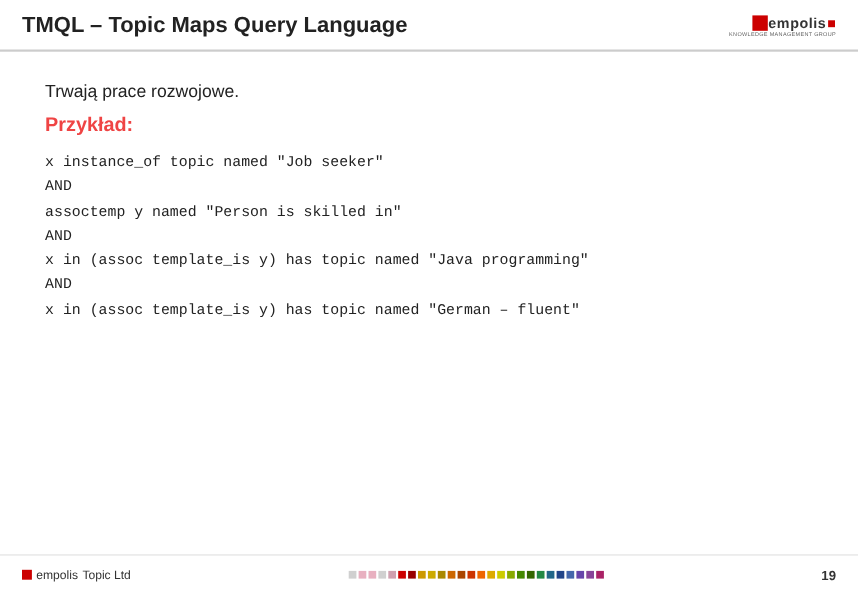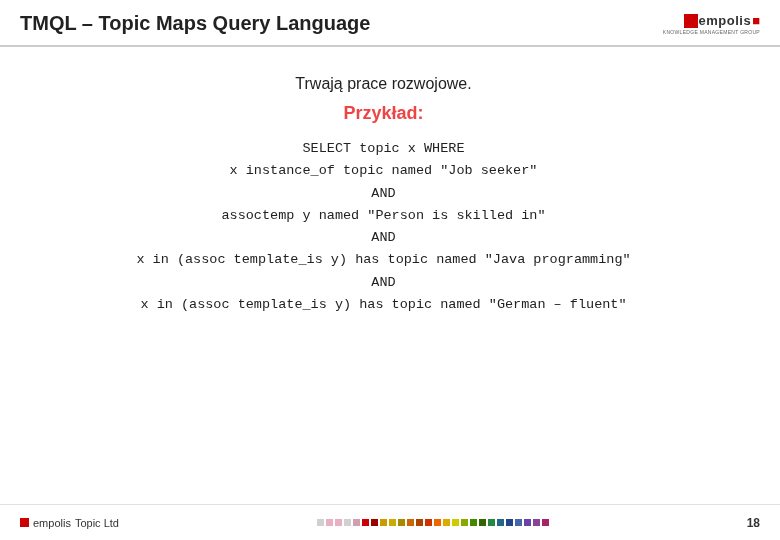--- a/index.html
+++ b/index.html
@@ -1,15 +1,15 @@
 <!DOCTYPE html>
 <html><head>
   <meta charset="utf-8">
   <style>
-    * { margin: 0; padding: 0; box-sizing: border-box; text-align: center; }
+    * { margin: 0; padding: 0; box-sizing: border-box; }
     body {
       width: 780px;
       height: 540px;
       background: #ffffff;
       font-family: Arial, Helvetica, sans-serif;
       overflow: hidden;
       position: relative;
     }
 
     
@@ -50,21 +50,21 @@
     }
     .logo-tagline {
       font-size: 5px;
       color: #666666;
       letter-spacing: 0.3px;
       margin-top: 1px;
     }
 
     
     .content {
-      padding: 28px 36px 20px 23px;
+      padding: 28px 36px 20px 41px;
     }
 
     .subtitle {
       font-size: 16px;
       color: #222222;
       margin-bottom: 10px;
     }
 
     .example-label {
       font-size: 18px;
@@ -145,21 +145,20 @@
     </div>
     <div class="logo-tagline">KNOWLEDGE MANAGEMENT GROUP</div>
   </div>
 </div>
 
 <div class="content">
   <p class="subtitle">Trwają prace rozwojowe.</p>
   <p class="example-label">Przykład:</p>
   <div class="code-block">
 
-  <span class="line">SELECT topic x WHERE</span>
       <span class="line">x instance_of topic named "Job seeker"</span>
       <span class="line">AND</span>
       <span class="line">assoctemp y named "Person is skilled in"</span>
       <span class="line">AND</span>
       <span class="line">x in (assoc template_is y) has topic named "Java programming"</span>
       <span class="line">AND</span>
       <span class="line">x in (assoc template_is y) has topic named "German – fluent"</span>
     </div>
 </div>
 
@@ -191,14 +190,14 @@
       <span class="dot" style="background: rgb(68, 136, 0);"></span>
       <span class="dot" style="background: rgb(51, 102, 0);"></span>
       <span class="dot" style="background: rgb(34, 136, 68);"></span>
       <span class="dot" style="background: rgb(34, 102, 136);"></span>
       <span class="dot" style="background: rgb(34, 68, 136);"></span>
       <span class="dot" style="background: rgb(68, 102, 170);"></span>
       <span class="dot" style="background: rgb(102, 68, 170);"></span>
       <span class="dot" style="background: rgb(136, 68, 153);"></span>
       <span class="dot" style="background: rgb(170, 34, 102);"></span>
     </div>
-  <span class="footer-page">18</span>
+  <span class="footer-page">19</span>
 </div>
 
 </body></html>

